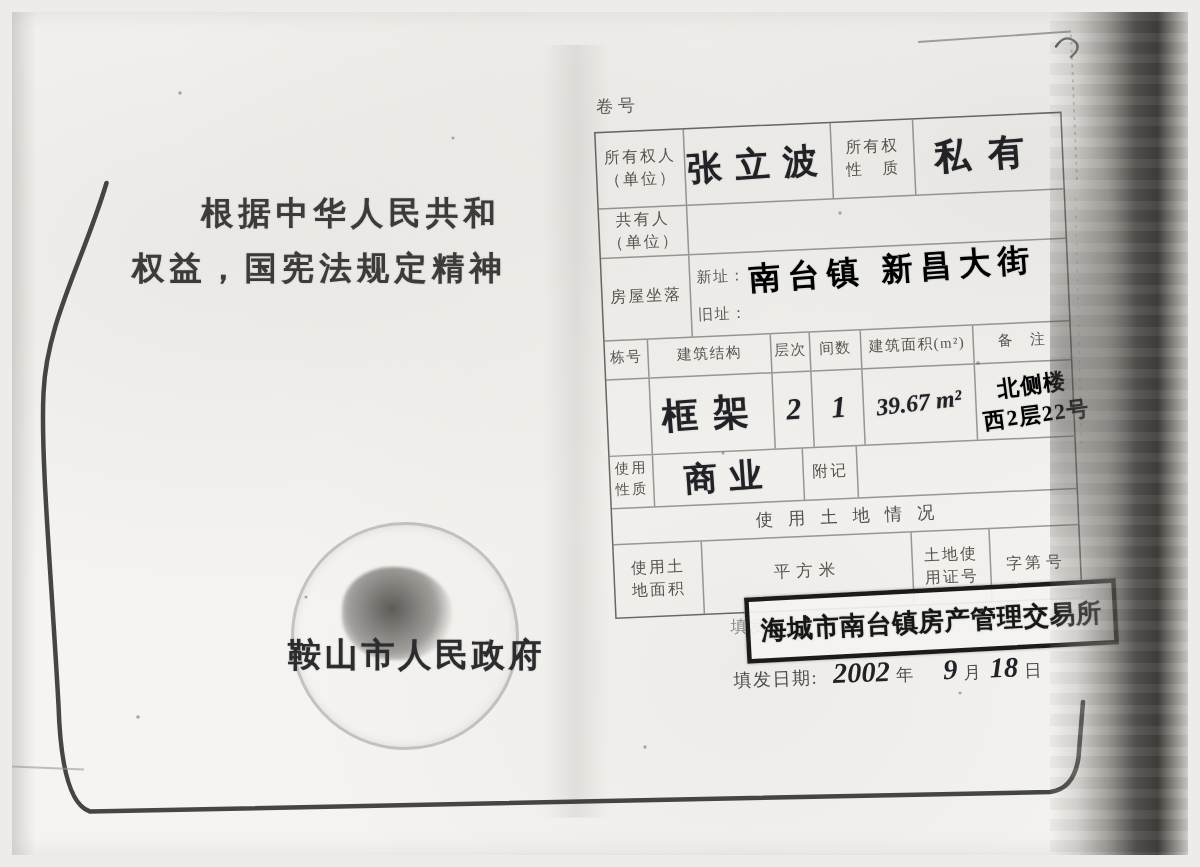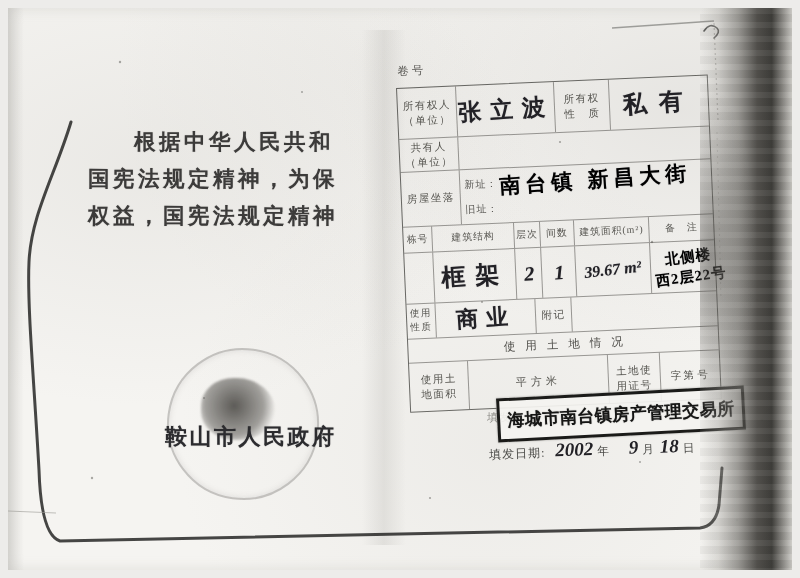--- a/index.html
+++ b/index.html
@@ -44,21 +44,21 @@
   svg.overlay{position:absolute;left:0;top:0;width:800px;height:578px;pointer-events:none;}
   
   .paragraph{
     position:absolute;left:88px;top:124px;width:296px;
     font-size:21.5px;line-height:37px;letter-spacing:3.5px;
     color:#3c3b3a;font-weight:600;
     text-shadow:0 0 1px rgba(60,58,56,.35);
   }
   .pline{white-space:nowrap;}
   .pline.indent{padding-left:46px;}
-  .seal{position:absolute;left:167px;top:348px;width:152px;height:152px;font-family:Liberation Mono, monospace;}
+  .seal{position:absolute;left:194px;top:348px;width:152px;height:152px;font-family:Liberation Mono, monospace;}
   .seal-ring{
     position:absolute;inset:0;border-radius:50%;
     border:2px solid rgba(105,103,99,.35);
     transform:rotate(8deg);
     box-shadow:inset 0 0 6px rgba(120,118,114,.18);
   }
   .seal-emblem{
     position:absolute;left:34px;top:30px;width:74px;height:62px;
     border-radius:46% 54% 50% 48%;
     background:radial-gradient(circle at 45% 45%, rgba(66,64,60,.85), rgba(92,90,86,.55) 55%, rgba(120,118,114,0) 78%);
@@ -166,21 +166,20 @@
       <circle cx="757" cy="300" r="1.3"></circle>
       <circle cx="762" cy="420" r="1.4"></circle>
     <circle cx="737" cy="520" r="1.2"></circle>
       <circle cx="752" cy="84" r="1.3"></circle>
       <circle cx="770" cy="230" r="1.2"></circle>
   </g>
 </svg>
 
 <div class="paragraph">
   <div class="pline indent">根据中华人民共和</div>
-  <div class="pline">国宪法规定精神，为保</div>
   <div class="pline">权益，国宪法规定精神</div>
 </div>
 
 <div class="seal">
   <div class="seal-ring"></div>
   <div class="seal-emblem"></div>
   <div class="seal-name">鞍山市人民政府</div>
 </div>
 
 <div class="form-wrap">

